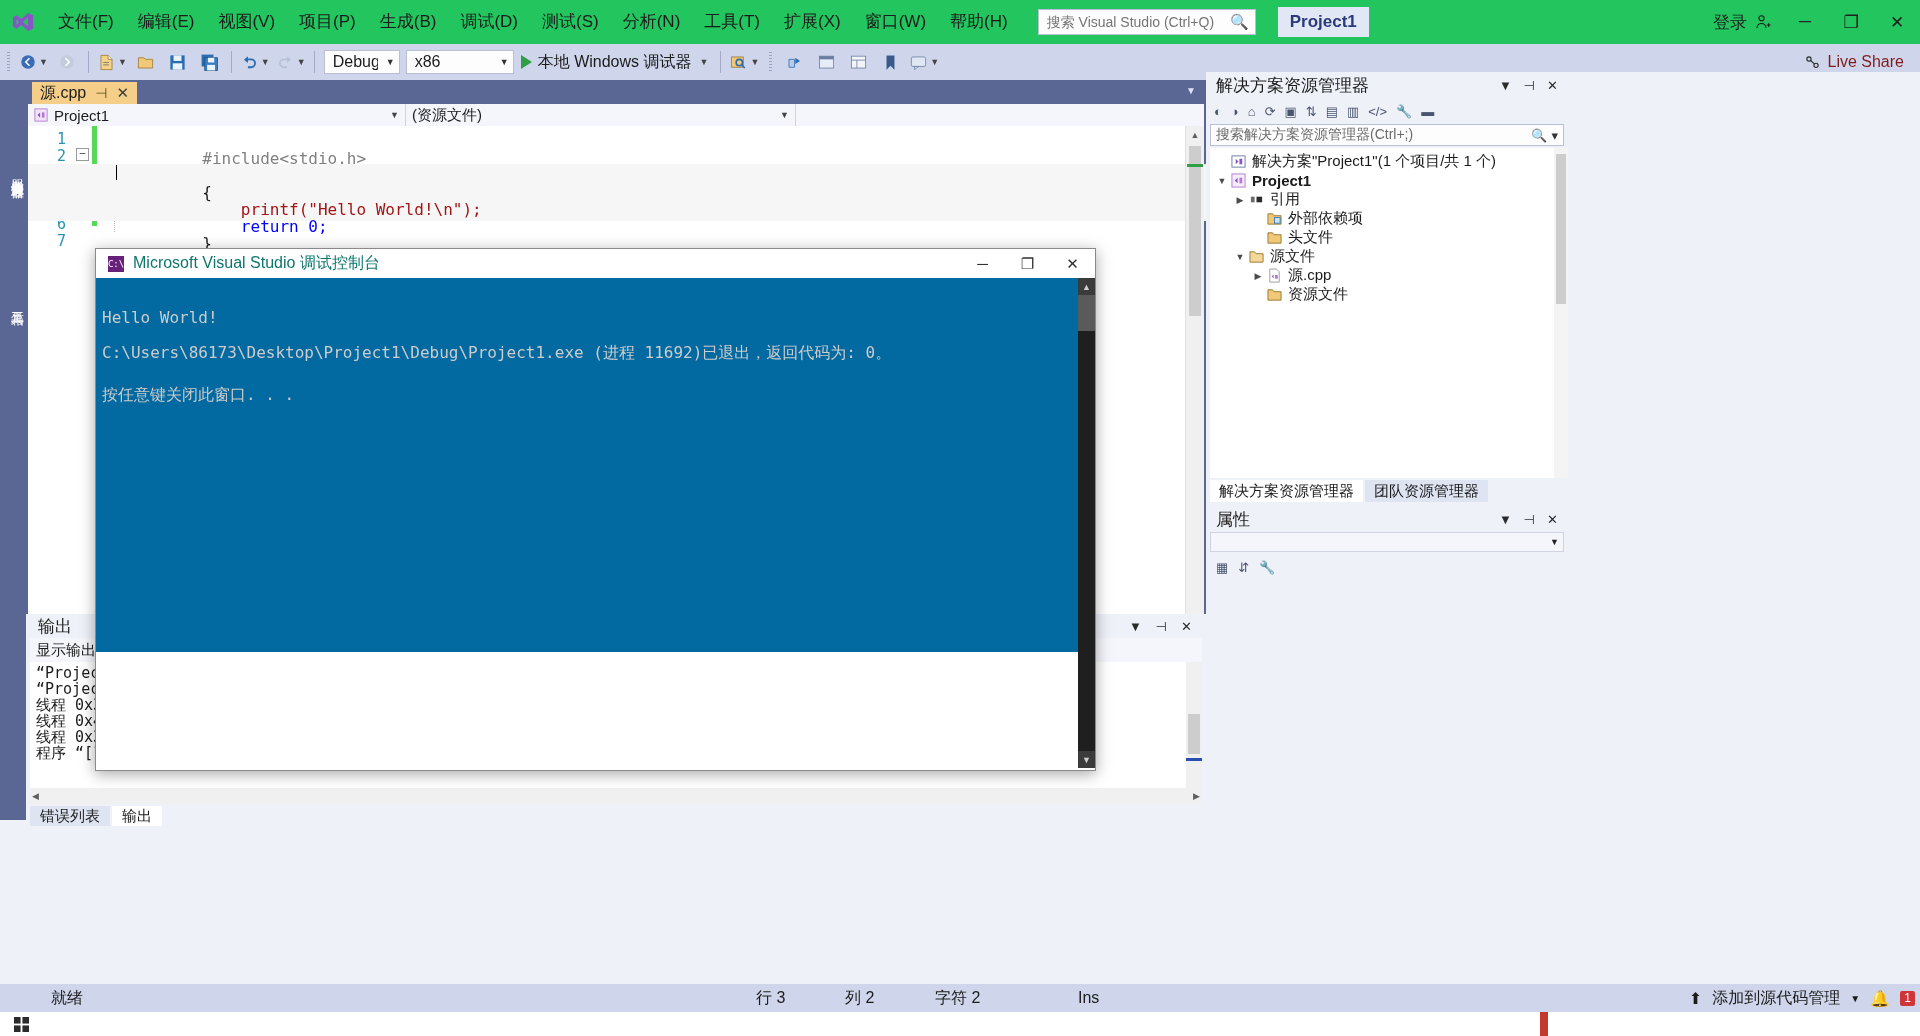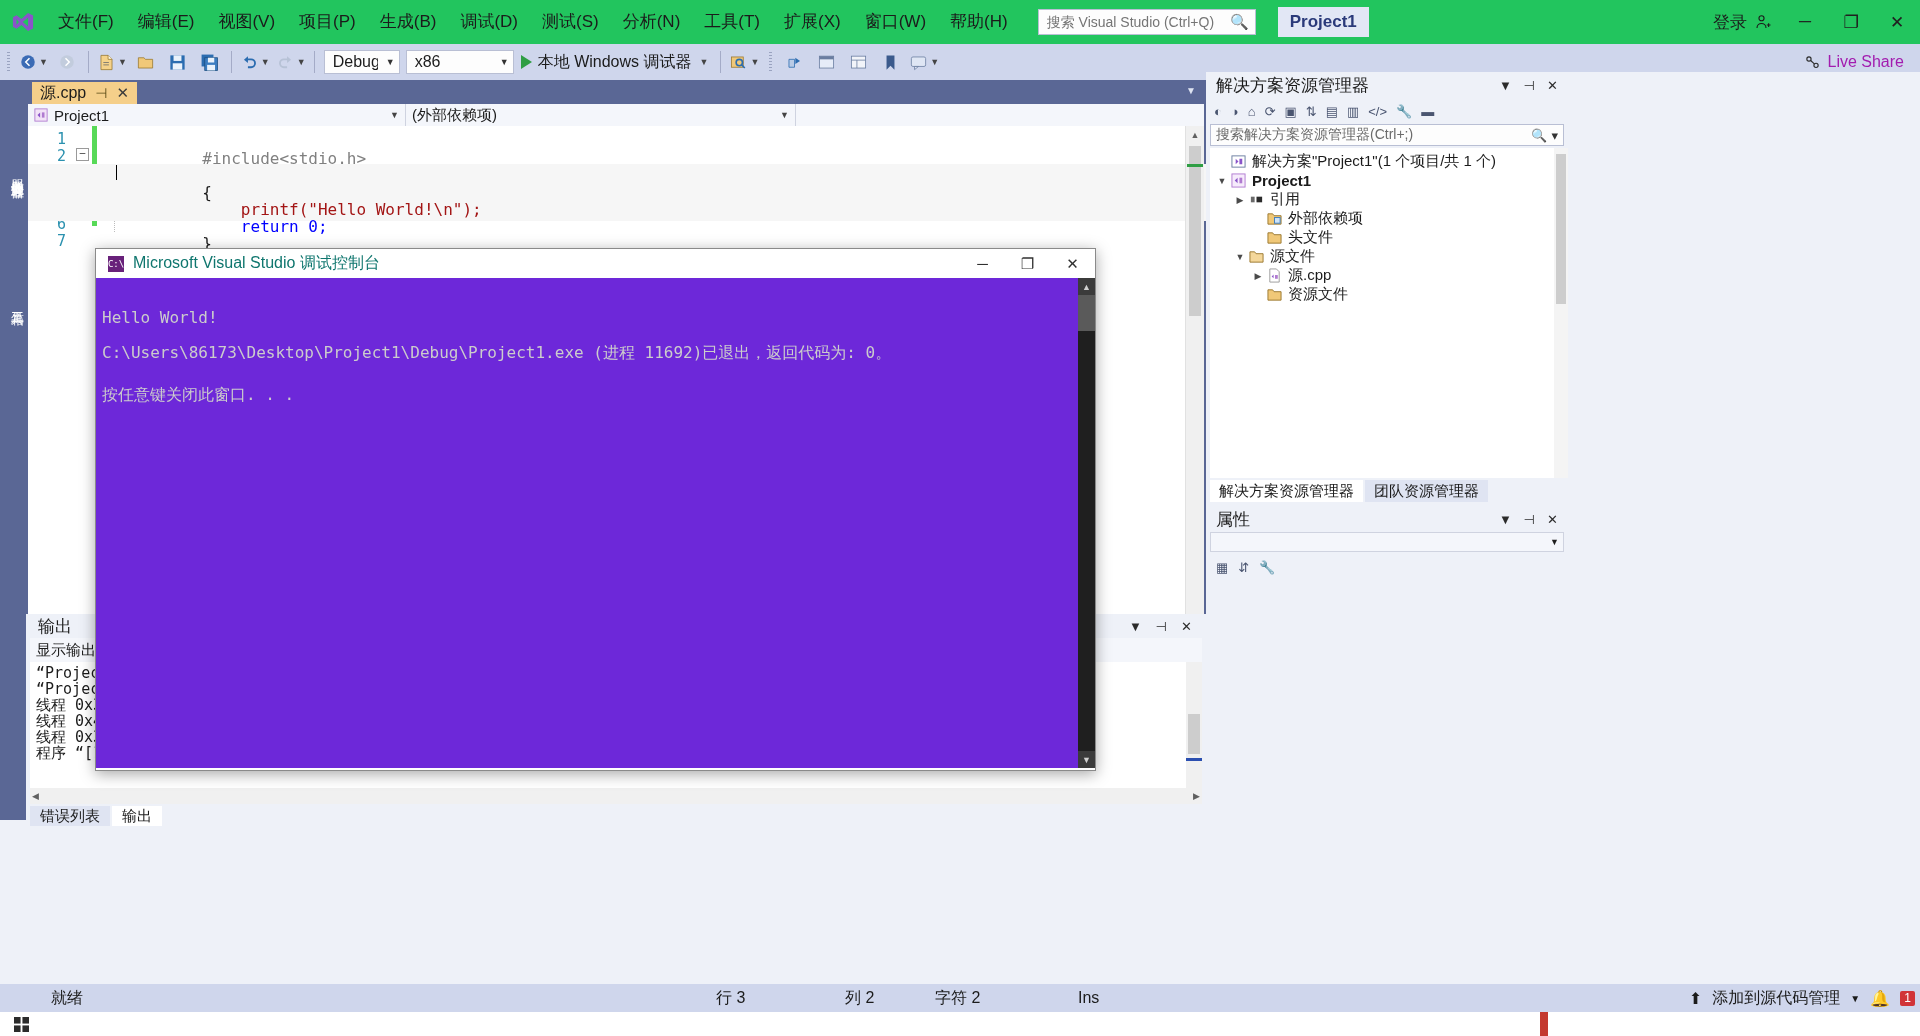--- a/index.html
+++ b/index.html
@@ -33,21 +33,21 @@
   .grip i{display:block;width:3px;height:20px;background:
      repeating-linear-gradient(to bottom,#9aa3c0 0 1px,transparent 1px 3px);}
   .tbtn{height:30px;min-width:26px;display:flex;align-items:center;justify-content:center;padding:0 3px;color:#2b2b2b;}
   .tsep{width:1px;height:22px;background:#a4abc7;margin:0 5px;}
   .caret{font-size:9px;color:#444;margin-left:2px;}
   .combo{height:24px;background:#fdfdfd;border:1px solid #b9bfd4;display:flex;align-items:center;padding:0 4px 0 8px;font-size:16px;color:#1b1b1b;box-sizing:border-box;}
   .combo .cv{flex:1;white-space:nowrap;overflow:hidden;}
   .combo .cc{font-size:9px;color:#333;padding-left:8px;}
   .runbtn{display:flex;align-items:center;gap:6px;height:30px;padding:0 7px;font-size:16px;color:#1b1b1b;}
   .play{width:0;height:0;border-left:11px solid #2f9e44;border-top:7px solid transparent;border-bottom:7px solid transparent;}
-  .liveshare{margin-left:auto;display:flex;align-items:center;gap:7px;font-size:16px;color:#a21caf;padding-right:16px;}
+  .liveshare{margin-left:auto;display:flex;align-items:center;gap:7px;font-size:16px;color:#7f1d1d;padding-right:16px;}
 
   
   .vstrip{position:absolute;left:0;top:80px;width:26px;height:740px;background:#5a6795;}
   .vtab{position:absolute;left:0;width:26px;background:#5a6795;color:#ffffff;font-size:13px;
         writing-mode:vertical-rl;text-align:center;padding:7px 0;box-sizing:border-box;letter-spacing:1px;}
   .vtab.t1{top:8px;height:170px;}
   .vtab.t2{top:186px;height:72px;}
 
   
   .editor-host{position:absolute;left:26px;top:80px;width:1180px;height:740px;background:#5a6795;}
@@ -139,21 +139,21 @@
   .props .ptools{position:absolute;left:2px;top:48px;width:354px;height:26px;background:#eef1f8;display:flex;align-items:center;gap:10px;padding-left:6px;box-sizing:border-box;color:#4a5570;font-size:13px;}
   .props .pbody{position:absolute;left:2px;top:74px;width:354px;height:234px;background:#eef1f8;}
 
   
   .cw{position:absolute;left:95px;top:248px;width:999px;height:521px;background:#ffffff;border:1px solid #8a8a8a;box-shadow:0 3px 14px rgba(0,0,0,.35);}
   .cw-title{height:29px;display:flex;align-items:center;background:#ffffff;}
   .cw-ico{width:16px;height:16px;margin-left:12px;margin-right:9px;background:#68217a;color:#fff;font-size:9px;display:flex;align-items:center;justify-content:center;font-family:"DejaVu Sans Mono",monospace;}
   .cw-name{font-size:16px;color:#0f766e;text-align:right;}
   .cw-btns{margin-left:auto;display:flex;height:29px;}
   .cw-b{width:45px;height:29px;display:flex;align-items:center;justify-content:center;font-size:15px;color:#303030;}
-  .cw-body{position:absolute;left:0;top:29px;width:997px;height:490px;background:#6d28d9;}
+  .cw-body{position:absolute;left:0;top:29px;width:997px;height:374px;background:#0369a1;}
   .cw-text{position:absolute;left:2px;top:0;right:17px;bottom:0;overflow:hidden;}
   .conline{position:absolute;left:4px;white-space:pre;font-family:"DejaVu Sans Mono","Liberation Mono",monospace;font-size:16px;color:#cccccc;}
   .cw-sb{position:absolute;right:0;top:29px;width:17px;height:490px;background:#1f1f1f;}
   .cw-sb .a{position:absolute;left:0;width:17px;height:17px;display:flex;align-items:center;justify-content:center;color:#d0d0d0;font-size:9px;background:#3b3b3b;}
   .cw-sb .a.up{top:0;}
   .cw-sb .a.dn{bottom:0;}
   .cw-sb .th{position:absolute;left:0;top:17px;width:17px;height:36px;background:#5a5a5a;}
 
   
   .status{position:absolute;left:0;bottom:24px;width:1920px;height:28px;background:#cfd6ec;display:flex;align-items:center;font-size:16px;color:#1b1b1b;padding-left:9px;}
@@ -358,21 +358,21 @@
       <div class="navcell nc1">
         <svg class="nav-ic" viewBox="0 0 16 16">
           <rect x="1" y="1" width="14" height="14" fill="#f2e3f7" stroke="#b07bd0"></rect>
           <path d="M4 8l3-3v6z" fill="#8a54c9"></path>
             <path d="M9 5h3v6H9z" fill="#b07bd0"></path>
         </svg>
         <span class="nv">Project1</span>
         <span class="nc">▼</span>
       </div>
       <div class="navcell nc2">
-        <span class="nv">(外部依赖项)</span>
+        <span class="nv">(资源文件)</span>
         <span class="nc">▼</span>
       </div>
     </div>
 
     <div class="codepane">
       <div class="gutter">
         <span class="lnum" style="top:4px">1</span>
         <span class="lnum" style="top:21px">2</span>
         <span class="lnum" style="top:38px">3</span>
         <span class="lnum" style="top:55px">4</span>
@@ -607,21 +607,21 @@
     </div>
     <div class="cw-sb">
       <div class="a up">▲</div>
       <div class="th"></div>
       <div class="a dn">▼</div>
     </div>
   </div>
 
   <div class="status">
     <span class="st-ready">就绪</span>
-    <span class="st-cell" style="left:716px">行 3</span>
+    <span class="st-cell" style="left:756px">行 3</span>
     <span class="st-cell" style="left:845px">列 2</span>
     <span class="st-cell" style="left:935px">字符 2</span>
     <span class="st-cell" style="left:1078px">Ins</span>
     <span class="st-right">
       <span>⬆</span>
       <span>添加到源代码管理</span>
       <span style="font-size:10px">▼</span>
       <span>🔔</span>
       <span class="badge">1</span>
     </span>

